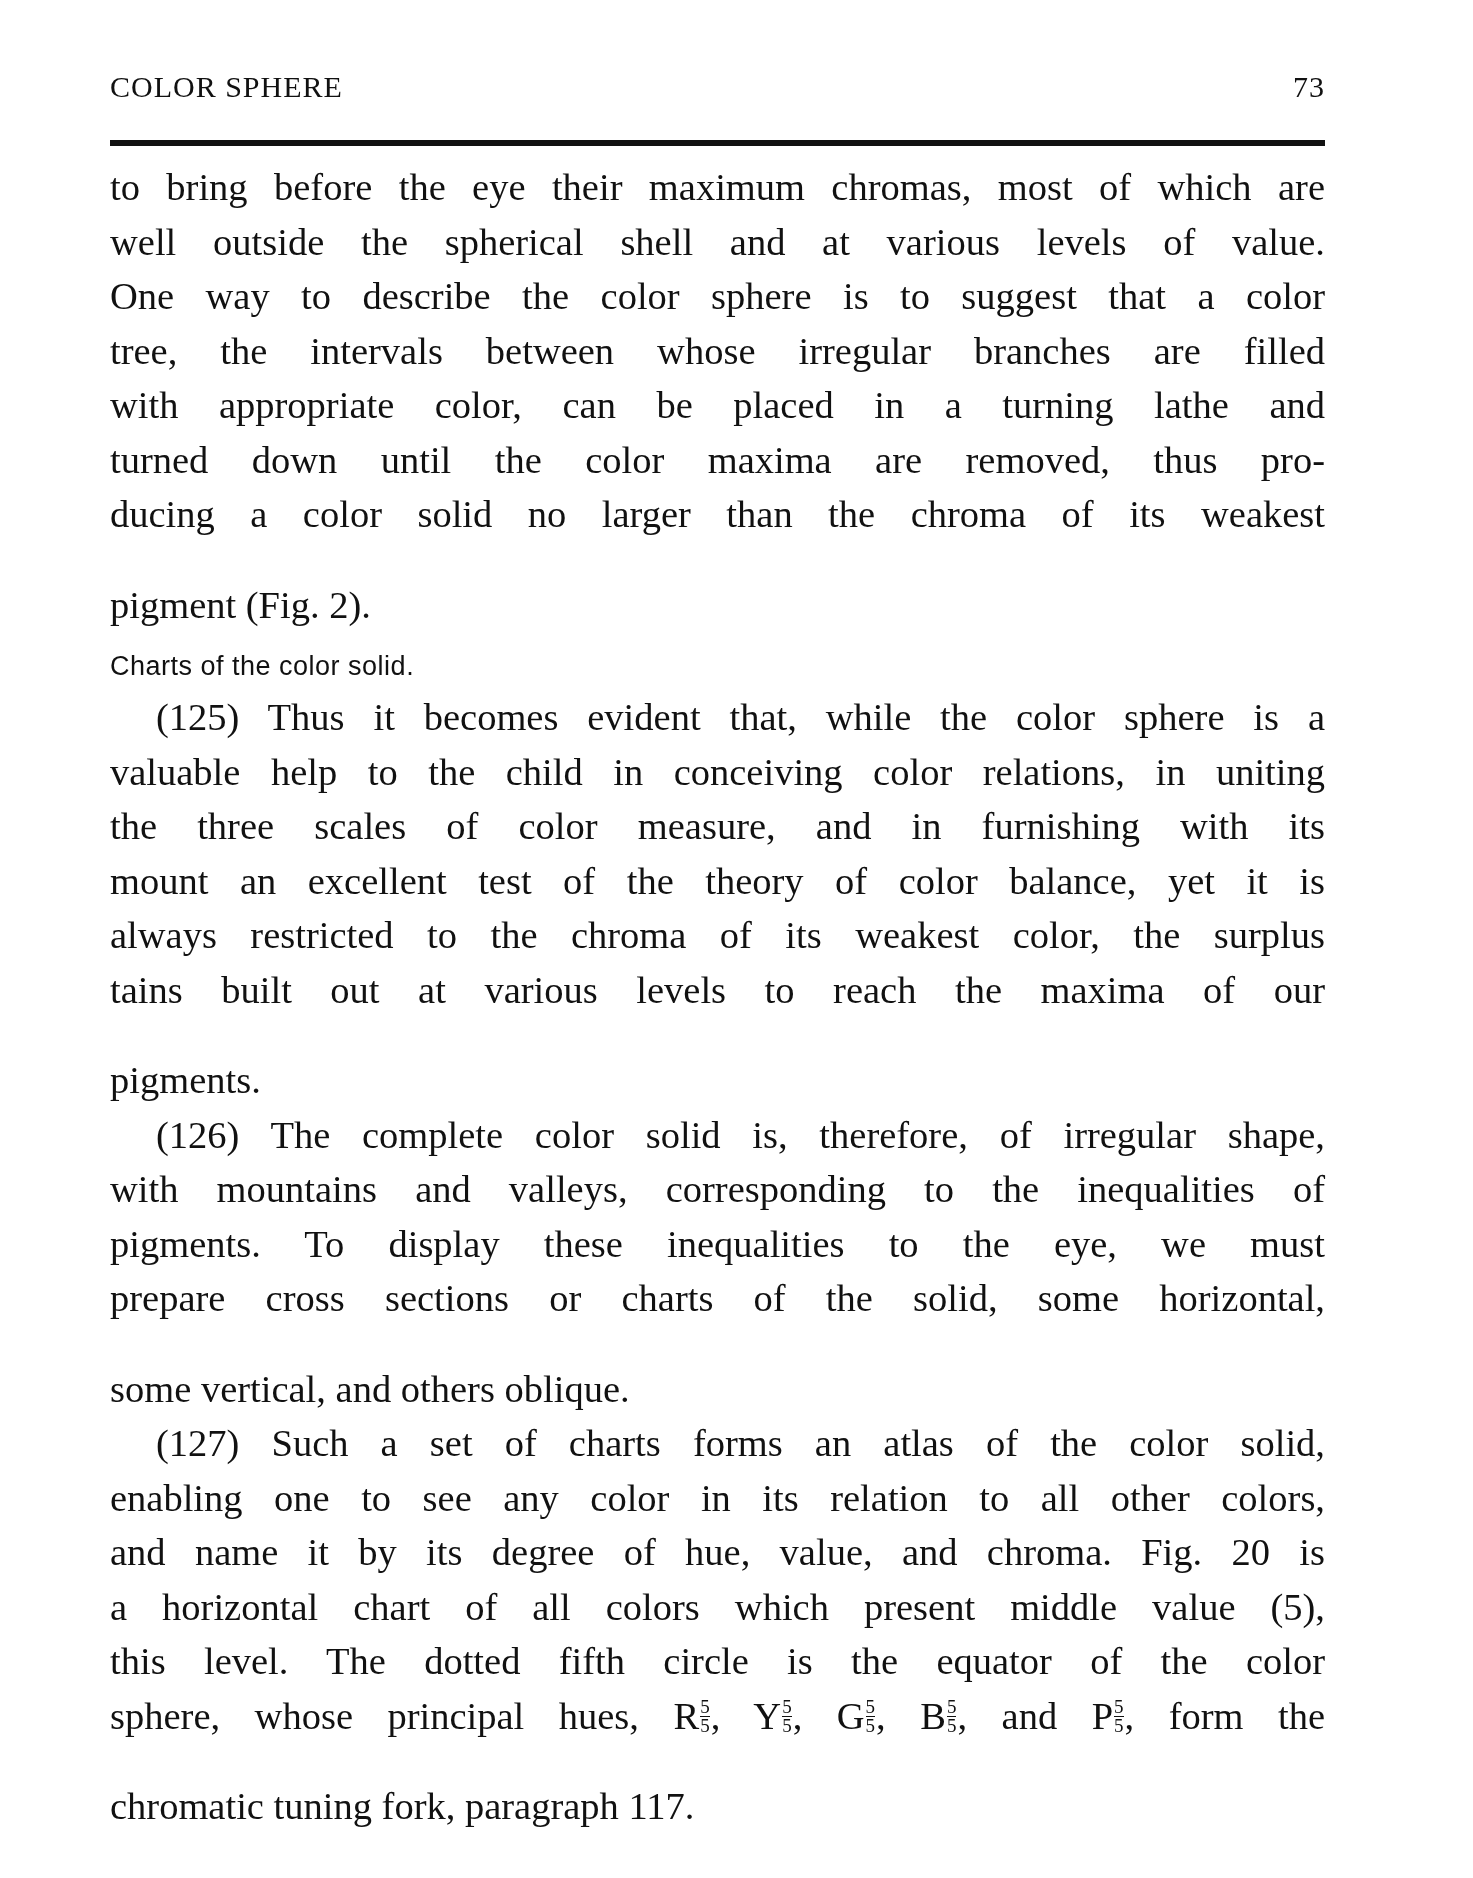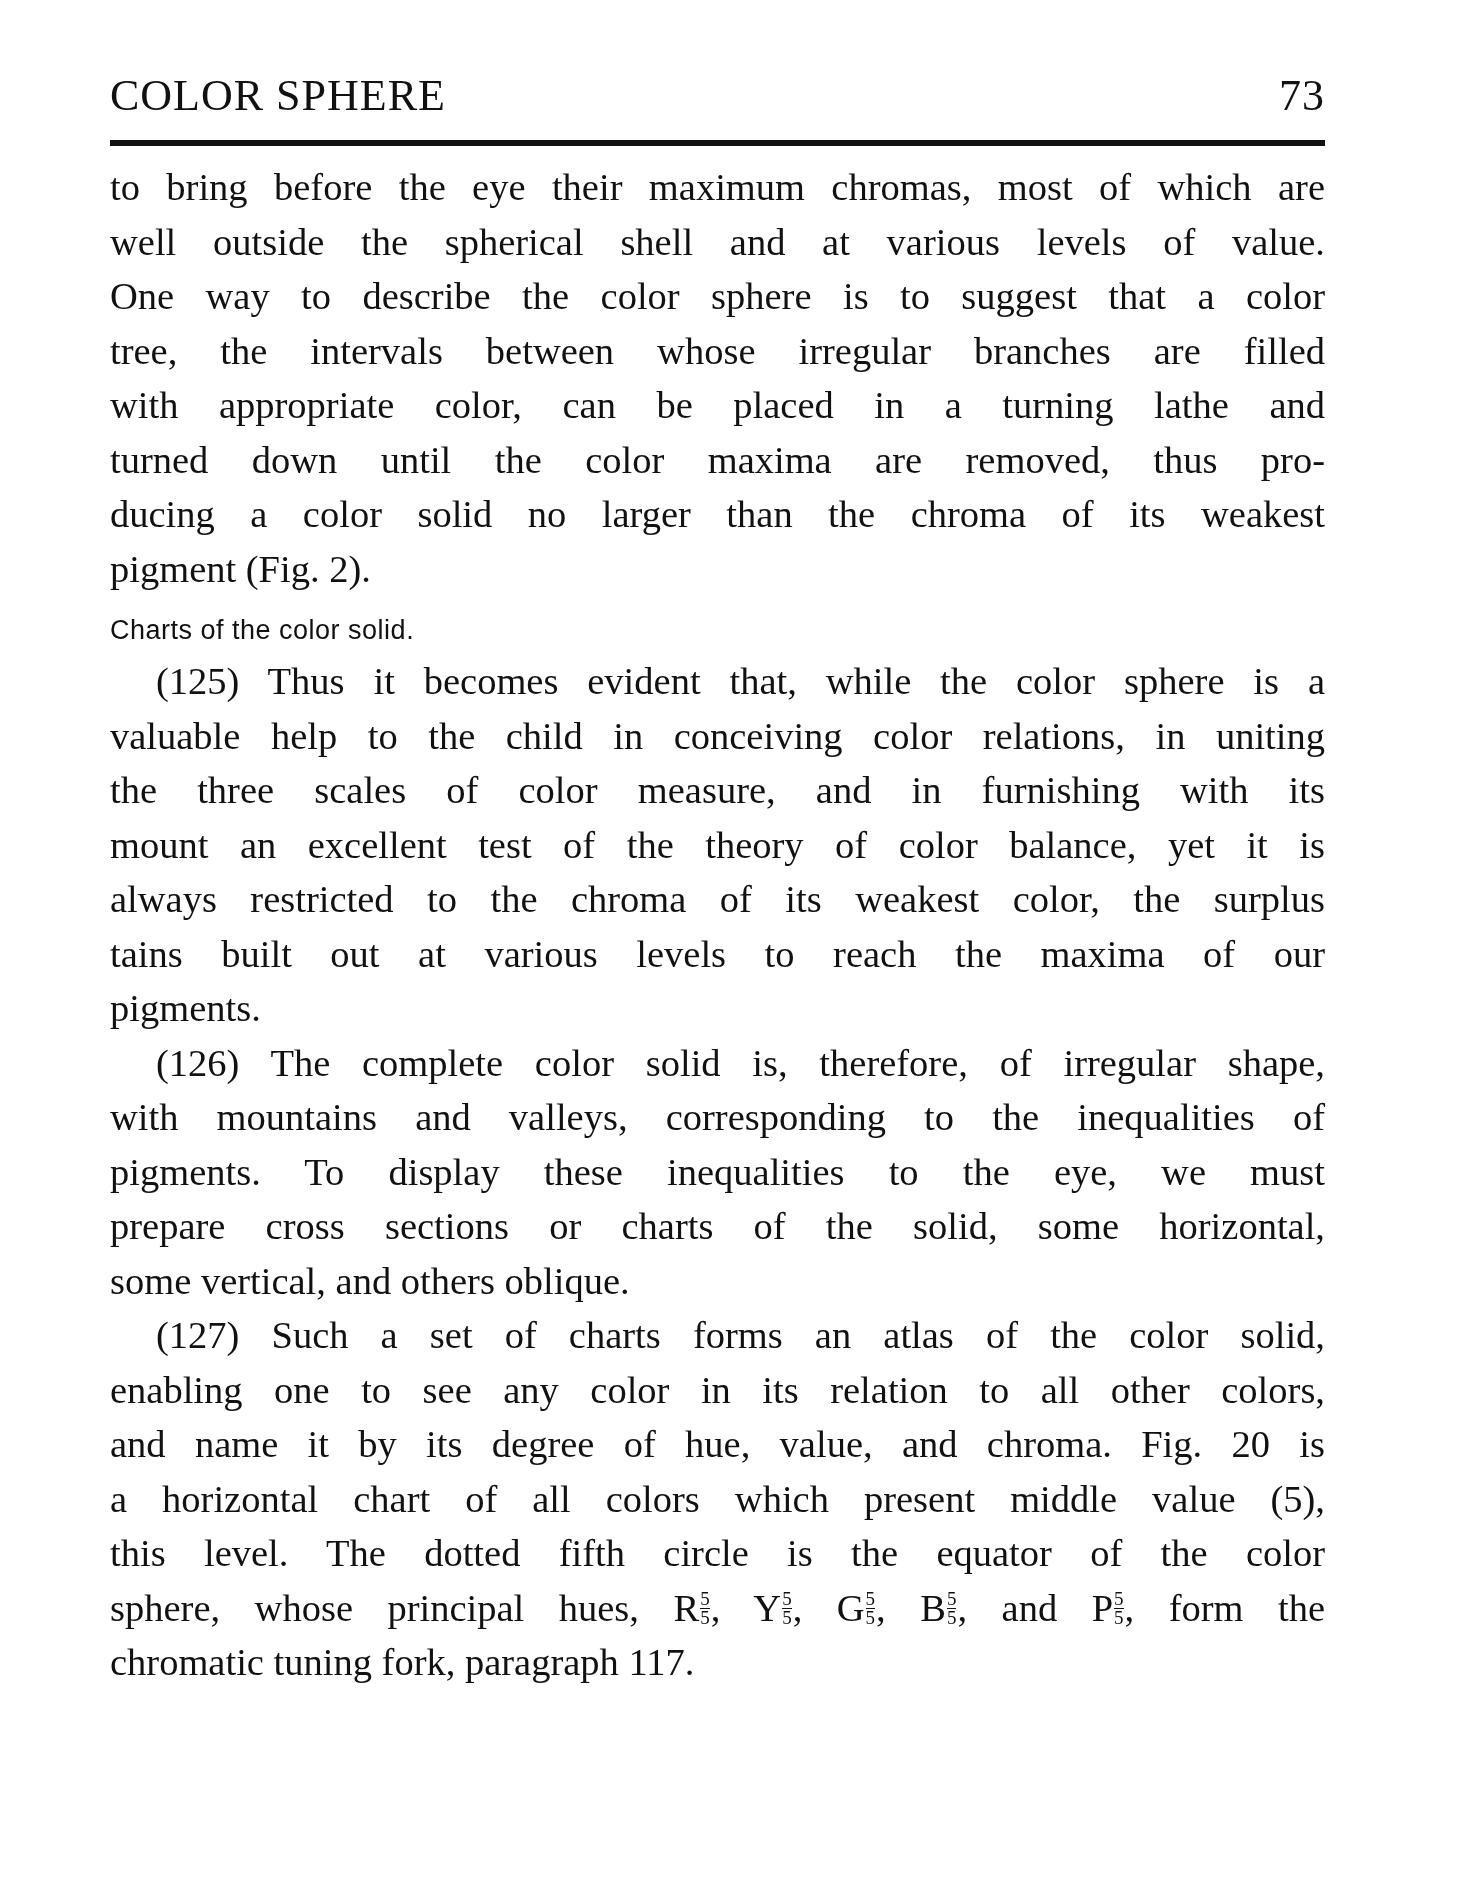--- a/index.html
+++ b/index.html
@@ -18,21 +18,21 @@
     .page {
       position: absolute;
       left: 110px;
       top: 70px;
       width: 1215px;
     }
     .running-head {
       display: flex;
       justify-content: space-between;
       align-items: baseline;
-      font-size: 44px;
+      font-size: 30px;
       letter-spacing: 1px;
       height: 62px;
     }
     .rule {
       height: 6px;
       background: #111;
       margin-top: 8px;
       margin-bottom: 14px;
     }
     .text {
@@ -42,20 +42,21 @@
       text-align-last: justify;
     }
     .line {
       display: block;
       text-align: justify;
       text-align-last: justify;
       white-space: nowrap;
     }
     .line.end {
       text-align-last: left;
+      margin-top: 36px;
     }
     .indent {
       padding-left: 46px;
     }
     .sidehead {
       font-family: "Liberation Sans", "DejaVu Sans", sans-serif;
       font-size: 27px;
       line-height: 44px;
       letter-spacing: 0.5px;
       margin: 12px 0 2px 0;

